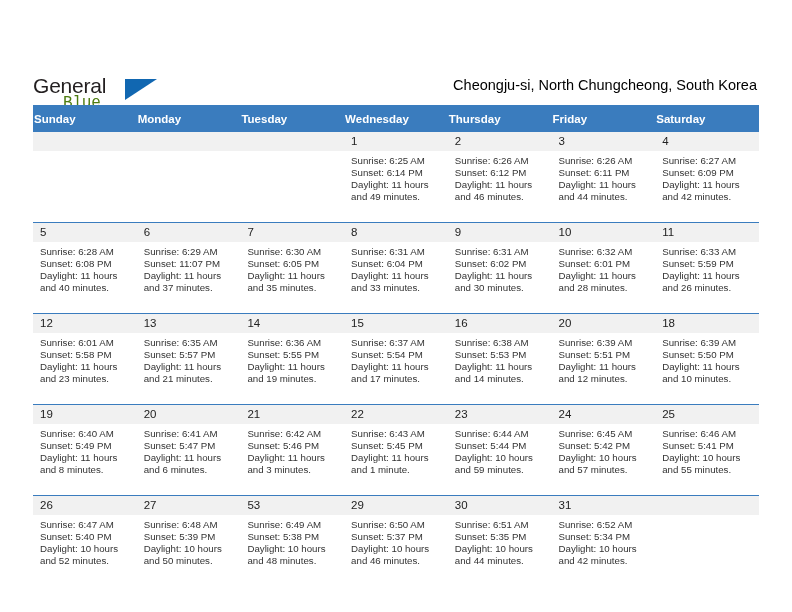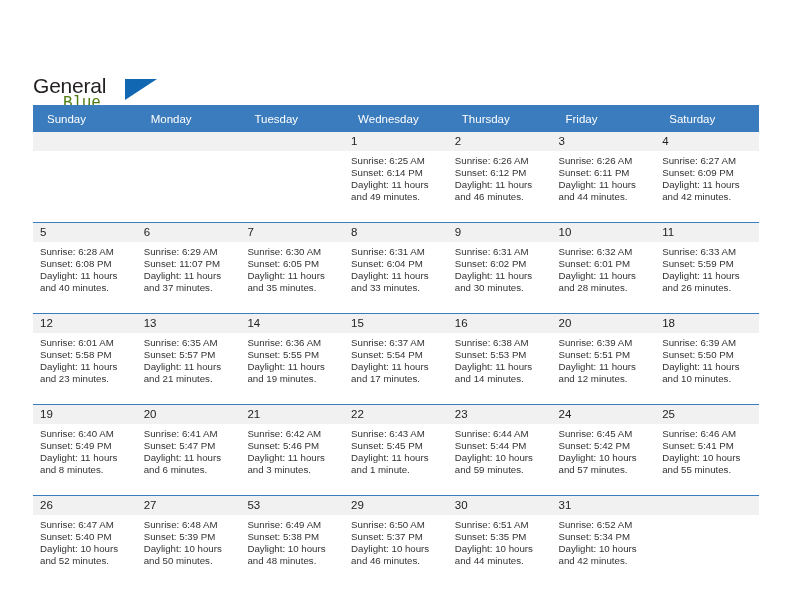--- a/index.html
+++ b/index.html
@@ -95,23 +95,23 @@
     border-collapse: collapse;
     table-layout: fixed;
     width: 726px;
   }
   table.cal col { width: 103.71px; }
 
   thead th {
     background: #3a7cbe;
     color: #ffffff;
     font-size: 11.5px;
-    font-weight: normal;
+    font-weight: bold;
     text-align: left;
-    padding: 5px 0 5px 14px;
+    padding: 5px 0 5px 1px;
     height: 17px;
     vertical-align: middle;
     border: none;
     margin-top: 32px;
   }
 
   tbody tr.week-row > td {
     border-top: 1.4px solid #3a7cbe;
     vertical-align: top;
     padding: 0;
@@ -147,20 +147,21 @@
 <body>
 
 <div class="page">
 
   <div class="header">
     <div class="logo">
       <span class="logo-general">General</span>
       <span class="logo-tri"></span>
       <span class="logo-blue">Blue</span>
     </div>
+    <div class="subtitle">Cheongju-si, North Chungcheong, South Korea</div>
   </div>
 
   <div class="calendar">
     <table class="cal">
       <colgroup>
         <col>
           <col>
           <col>
           <col>
           <col>

